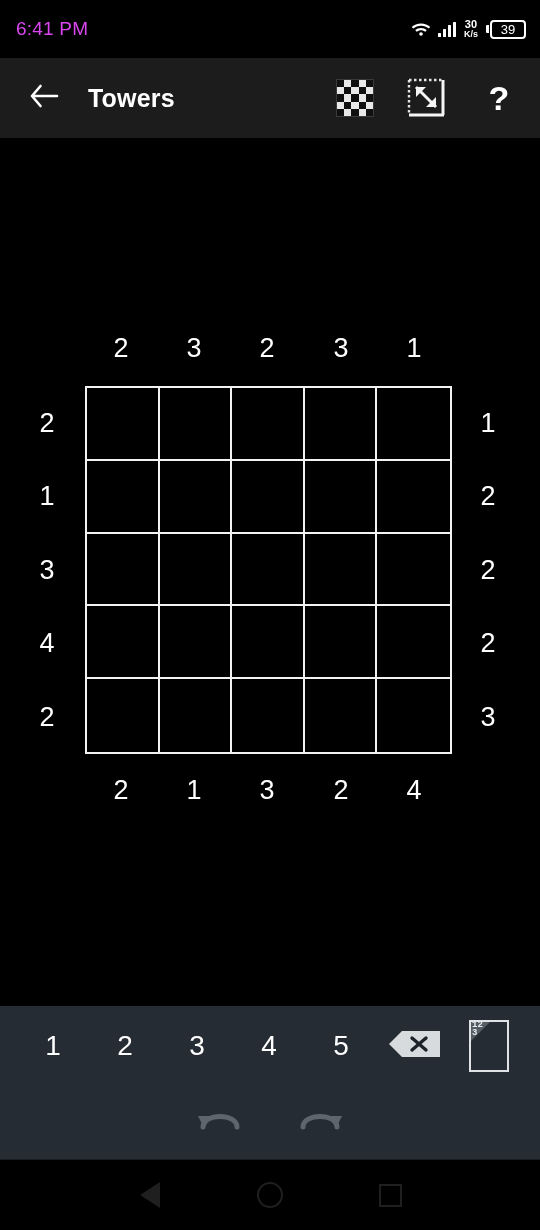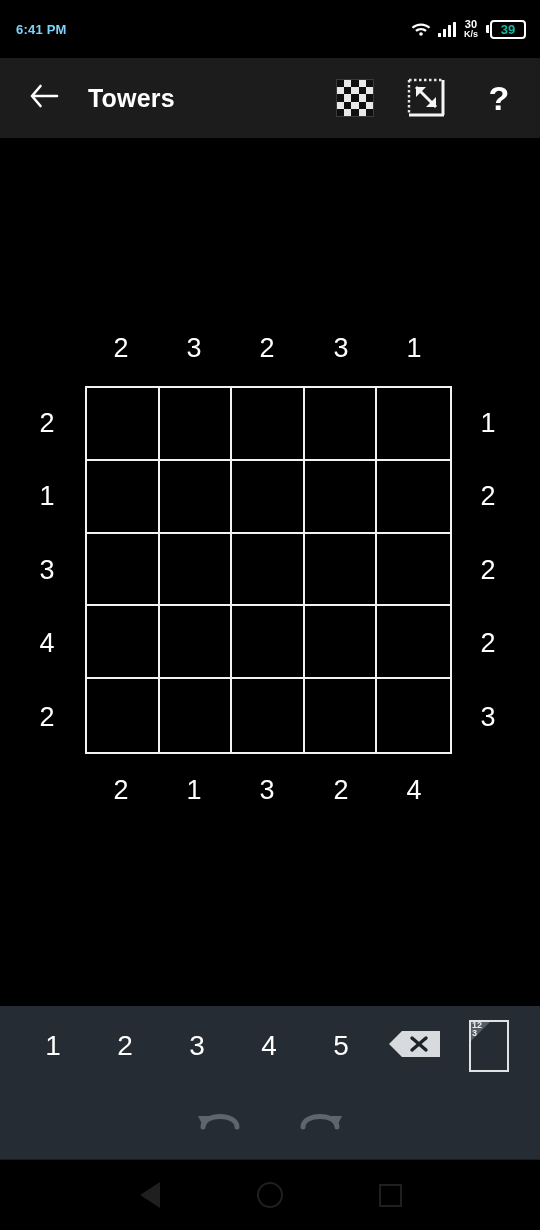--- a/index.html
+++ b/index.html
@@ -13,21 +13,21 @@
 
   
   .statusbar {
     position: absolute; left: 0; top: 0;
     width: 540px; height: 58px;
     background: #000;
     display: flex; align-items: center;
     padding: 0 14px 0 16px;
   }
   .status-time {
-    color: #7dd3fc; font-size: 13px; font-weight: 700;
+    color: #d946ef; font-size: 19px; font-weight: 400;
     letter-spacing: 0.2px;
   }
   .status-right {
     margin-left: auto;
     display: flex; align-items: center; gap: 6px;
   }
   .wifi-icon { display: block; }
   .sig-bars { display: flex; align-items: flex-end; gap: 2px; height: 15px; }
   .sig-bars i { display: block; width: 3px; background: #fff; border-radius: 0.5px; }
   .sig-bars i:nth-child(1) { height: 4px; }
@@ -42,21 +42,21 @@
   .netspeed .u { font-size: 9px; font-weight: 700; }
   .battery {
     display: flex; align-items: center;
   }
   .batt-body {
     border: 2px solid #fff; border-radius: 4px;
     height: 19px; min-width: 36px;
     display: flex; align-items: center; justify-content: center;
     padding: 0 3px;
   }
-  .batt-body span { color: #14b8a6; font-size: 13px; font-weight: 700; line-height: 1; }
+  .batt-body span { color: #ffffff; font-size: 13px; font-weight: 400; line-height: 1; }
   .batt-nub { width: 3px; height: 8px; background: #fff; border-radius: 1px 0 0 1px; margin-right: 1px; }
 
   
   .appbar {
     position: absolute; left: 0; top: 58px;
     width: 540px; height: 80px;
     background: #1c1c1c;
     display: flex; align-items: center;
     padding: 0 18px 0 22px;
   }
@@ -144,21 +144,21 @@
   }
   .key {
     width: 72px; height: 70px;
     display: flex; align-items: center; justify-content: center;
     color: #ffffff; font-size: 28px; font-weight: 500;
     cursor: pointer;
   }
   .key:first-child { margin-left: 17px; }
   .key-backspace { width: 76px; height: 70px; display:flex; align-items:center; justify-content:center; cursor:pointer; }
   .key-marks { width: 72px; height: 70px; display:flex; align-items:center; justify-content:center; cursor:pointer; }
-  .marks-ico { position: relative; width: 40px; height: 52px; }
+  .marks-ico { position: relative; width: 40px; height: 52px; font-family: Liberation Mono, monospace; }
   .marks-box {
     position: absolute; inset: 0;
     border: 2px solid #dfe3e6;
   }
   .marks-tri {
     position: absolute; left: 2px; top: 2px;
     width: 0; height: 0;
     border-top: 19px solid #5d656d;
     border-right: 19px solid transparent;
     opacity: 0.85;

